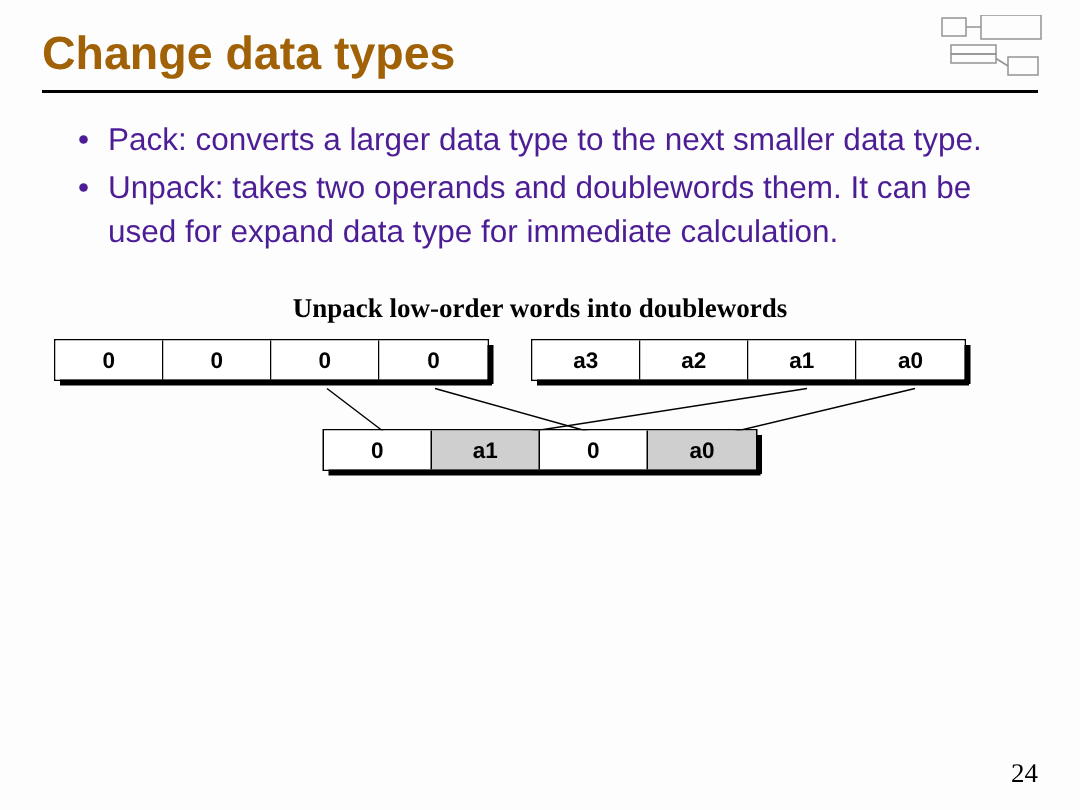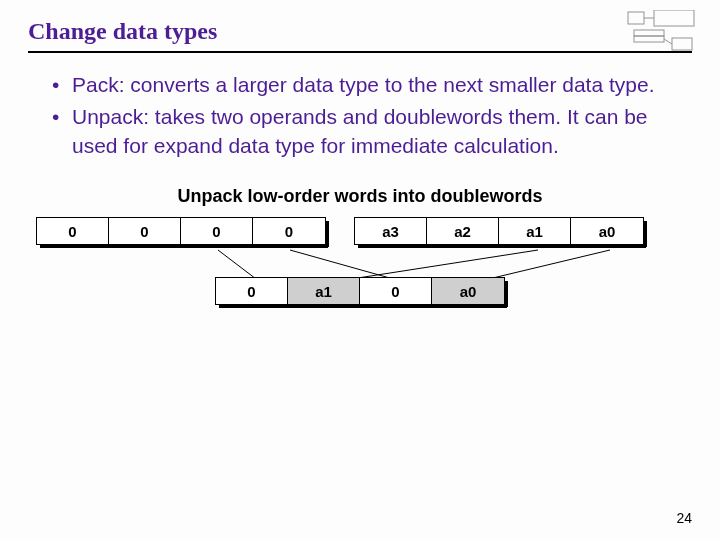--- a/index.html
+++ b/index.html
@@ -5,25 +5,24 @@
   * { margin: 0; padding: 0; box-sizing: border-box; }
   body {
     width: 720px;
     height: 540px;
     background: #fcfdfc;
     font-family: Verdana, Geneva, sans-serif;
     position: relative;
     padding: 18px 28px;
   }
   .title {
-    font-size: 24px;
+    font-size: 31px;
     font-weight: bold;
-    color: #4c1d95;
+    color: #a16207;
     margin-bottom: 6px;
-    font-family: Liberation Serif, serif;
   }
   .hr {
     border: none;
     border-top: 2.5px solid #000;
     margin-bottom: 18px;
   }
   .bullets {
     list-style: none;
     padding-left: 24px;
   }
@@ -43,21 +42,21 @@
   }
   .diagram {
     margin-top: 26px;
     width: 100%;
   }
   .diag-title {
     text-align: center;
     font-weight: bold;
     font-size: 18px;
     margin-bottom: 10px;
-    font-family: Liberation Sans, sans-serif;
+    font-family: Liberation Serif, serif;
   }
   .row1 {
     display: flex;
     gap: 28px;
     padding: 0 8px;
   }
   .reg {
     display: flex;
     border: 1.5px solid #000;
     position: relative;
@@ -97,22 +96,22 @@
   .row2 {
     display: flex;
     justify-content: center;
     margin-top: 32px;
     position: relative;
   }
   .pagenum {
     position: absolute;
     bottom: 14px;
     right: 28px;
-    font-size: 14px;
-    font-family: Liberation Sans, sans-serif;
+    font-size: 18px;
+    font-family: Liberation Serif, serif;
   }
   .corner-deco {
     position: absolute;
     top: 10px;
     right: 22px;
     width: 72px;
     height: 44px;
     opacity: 0.9;
   }
   svg.lines {

